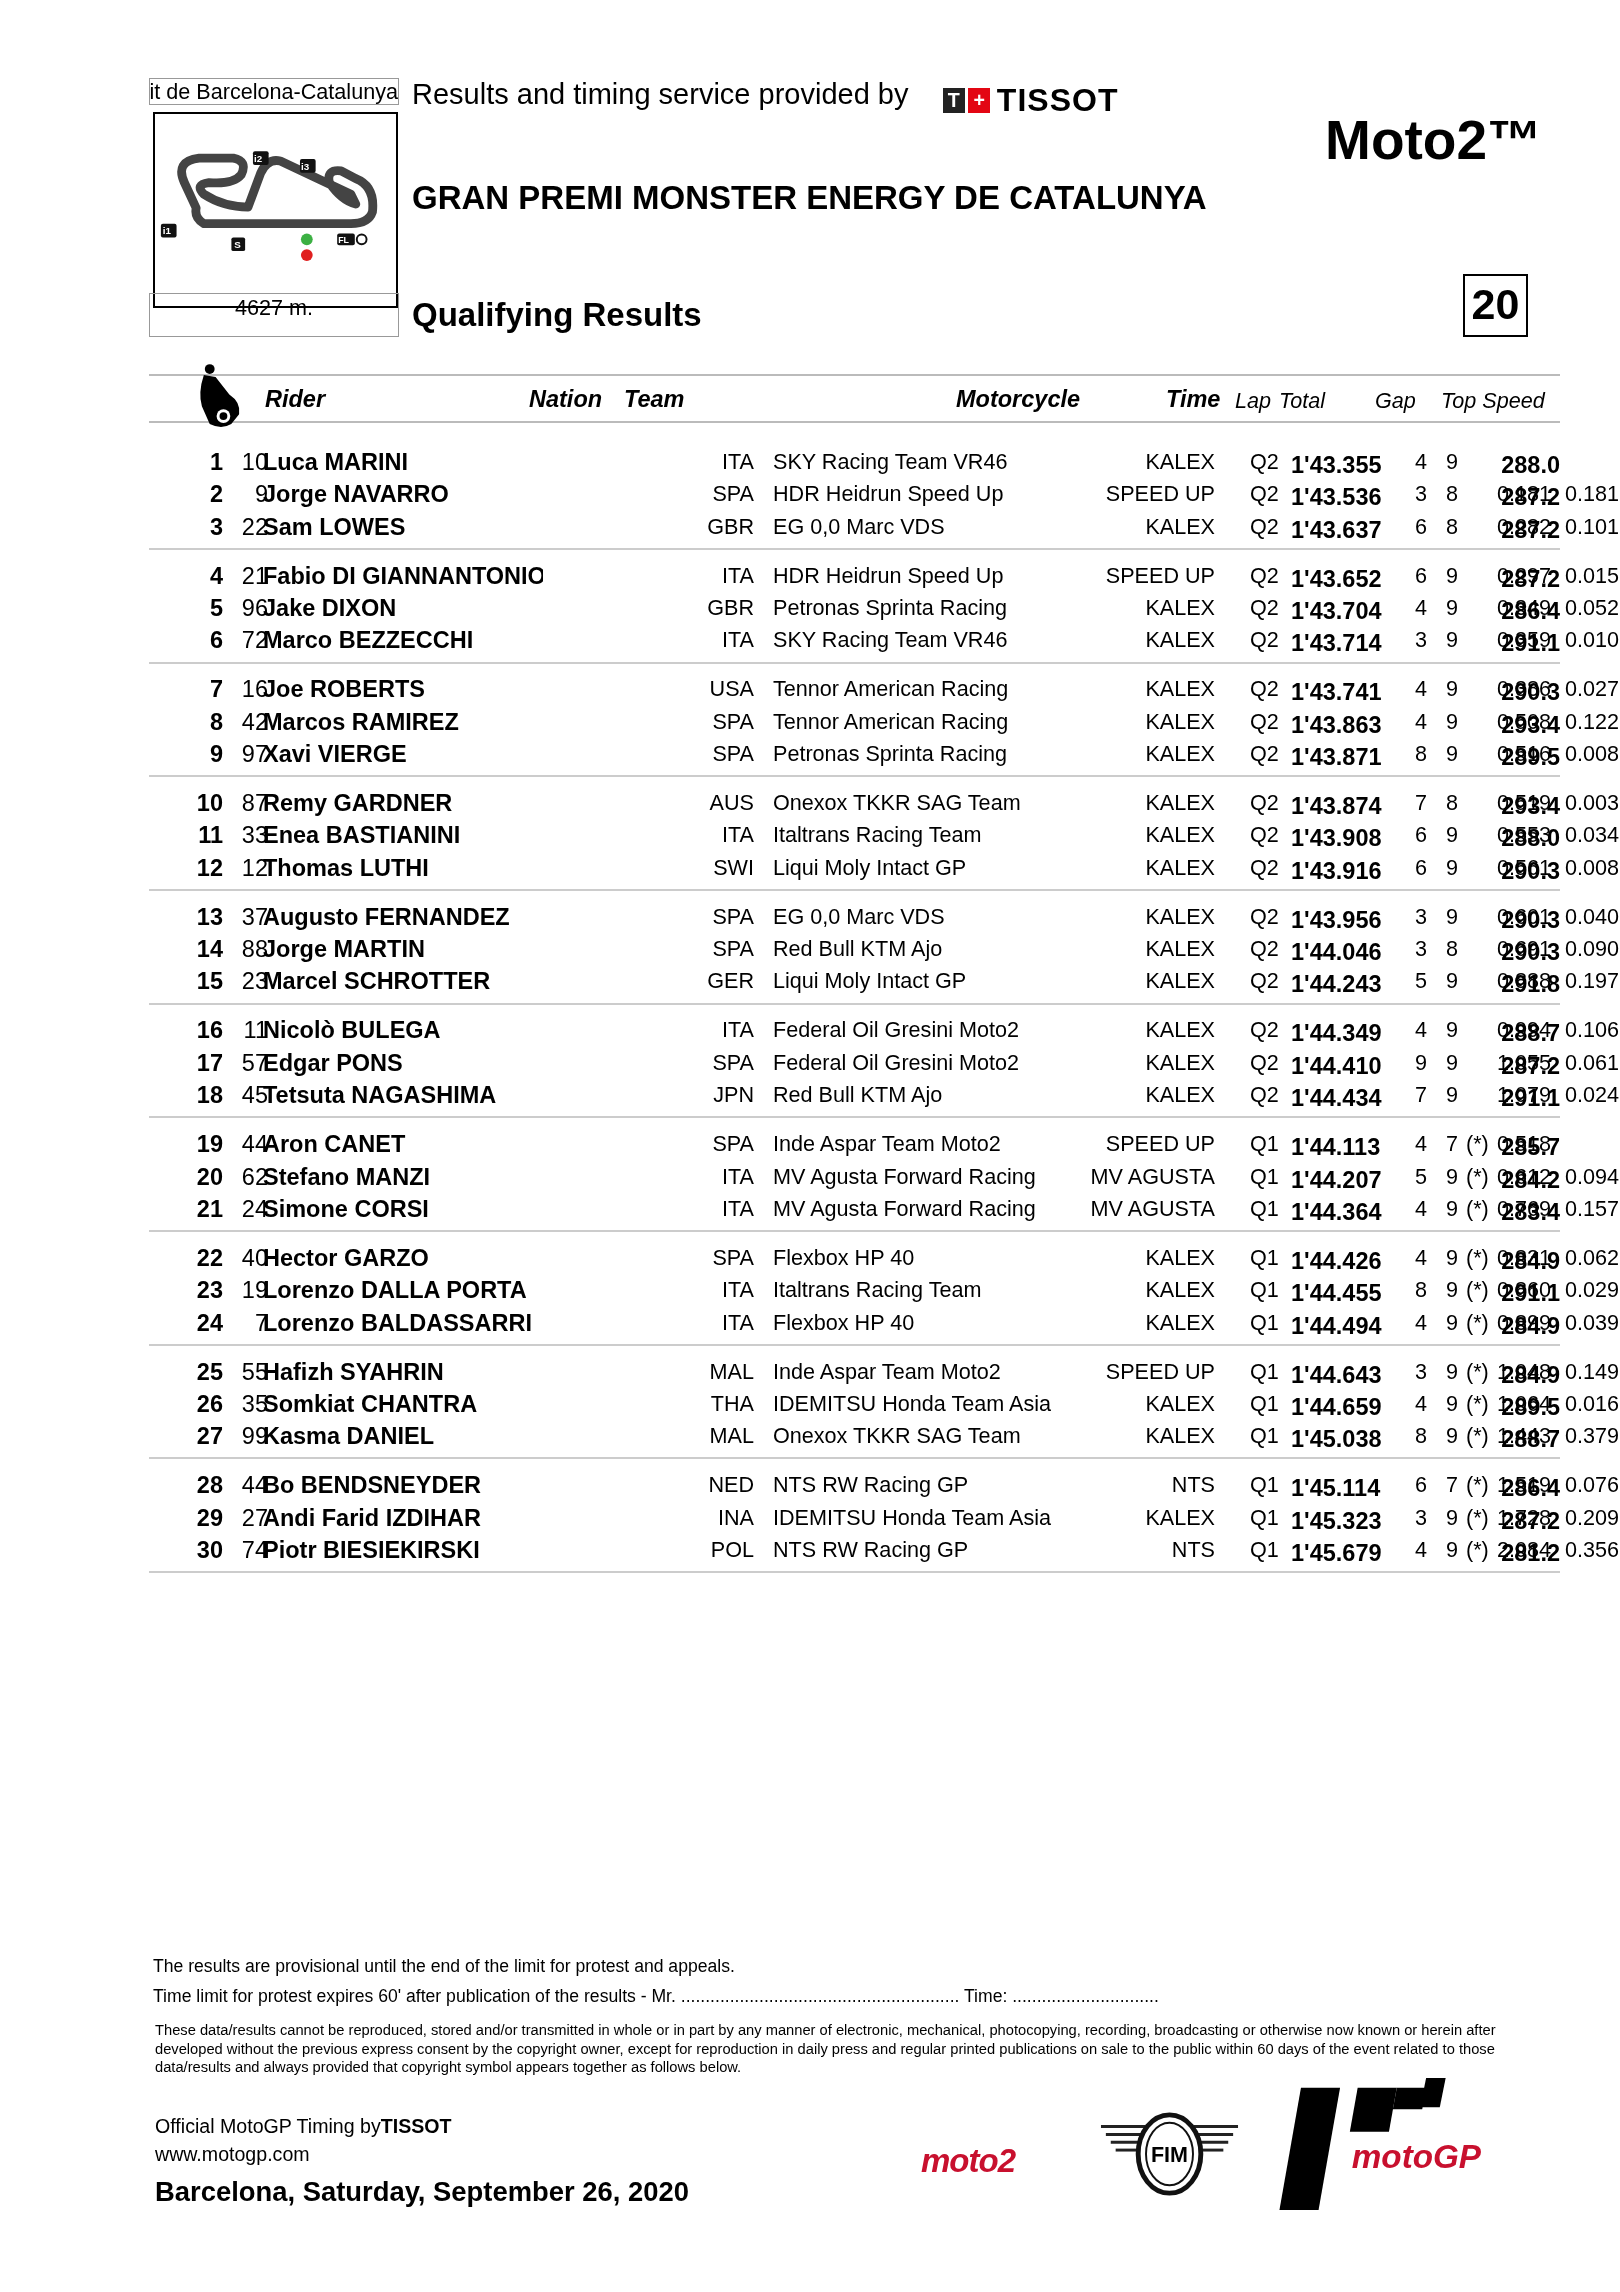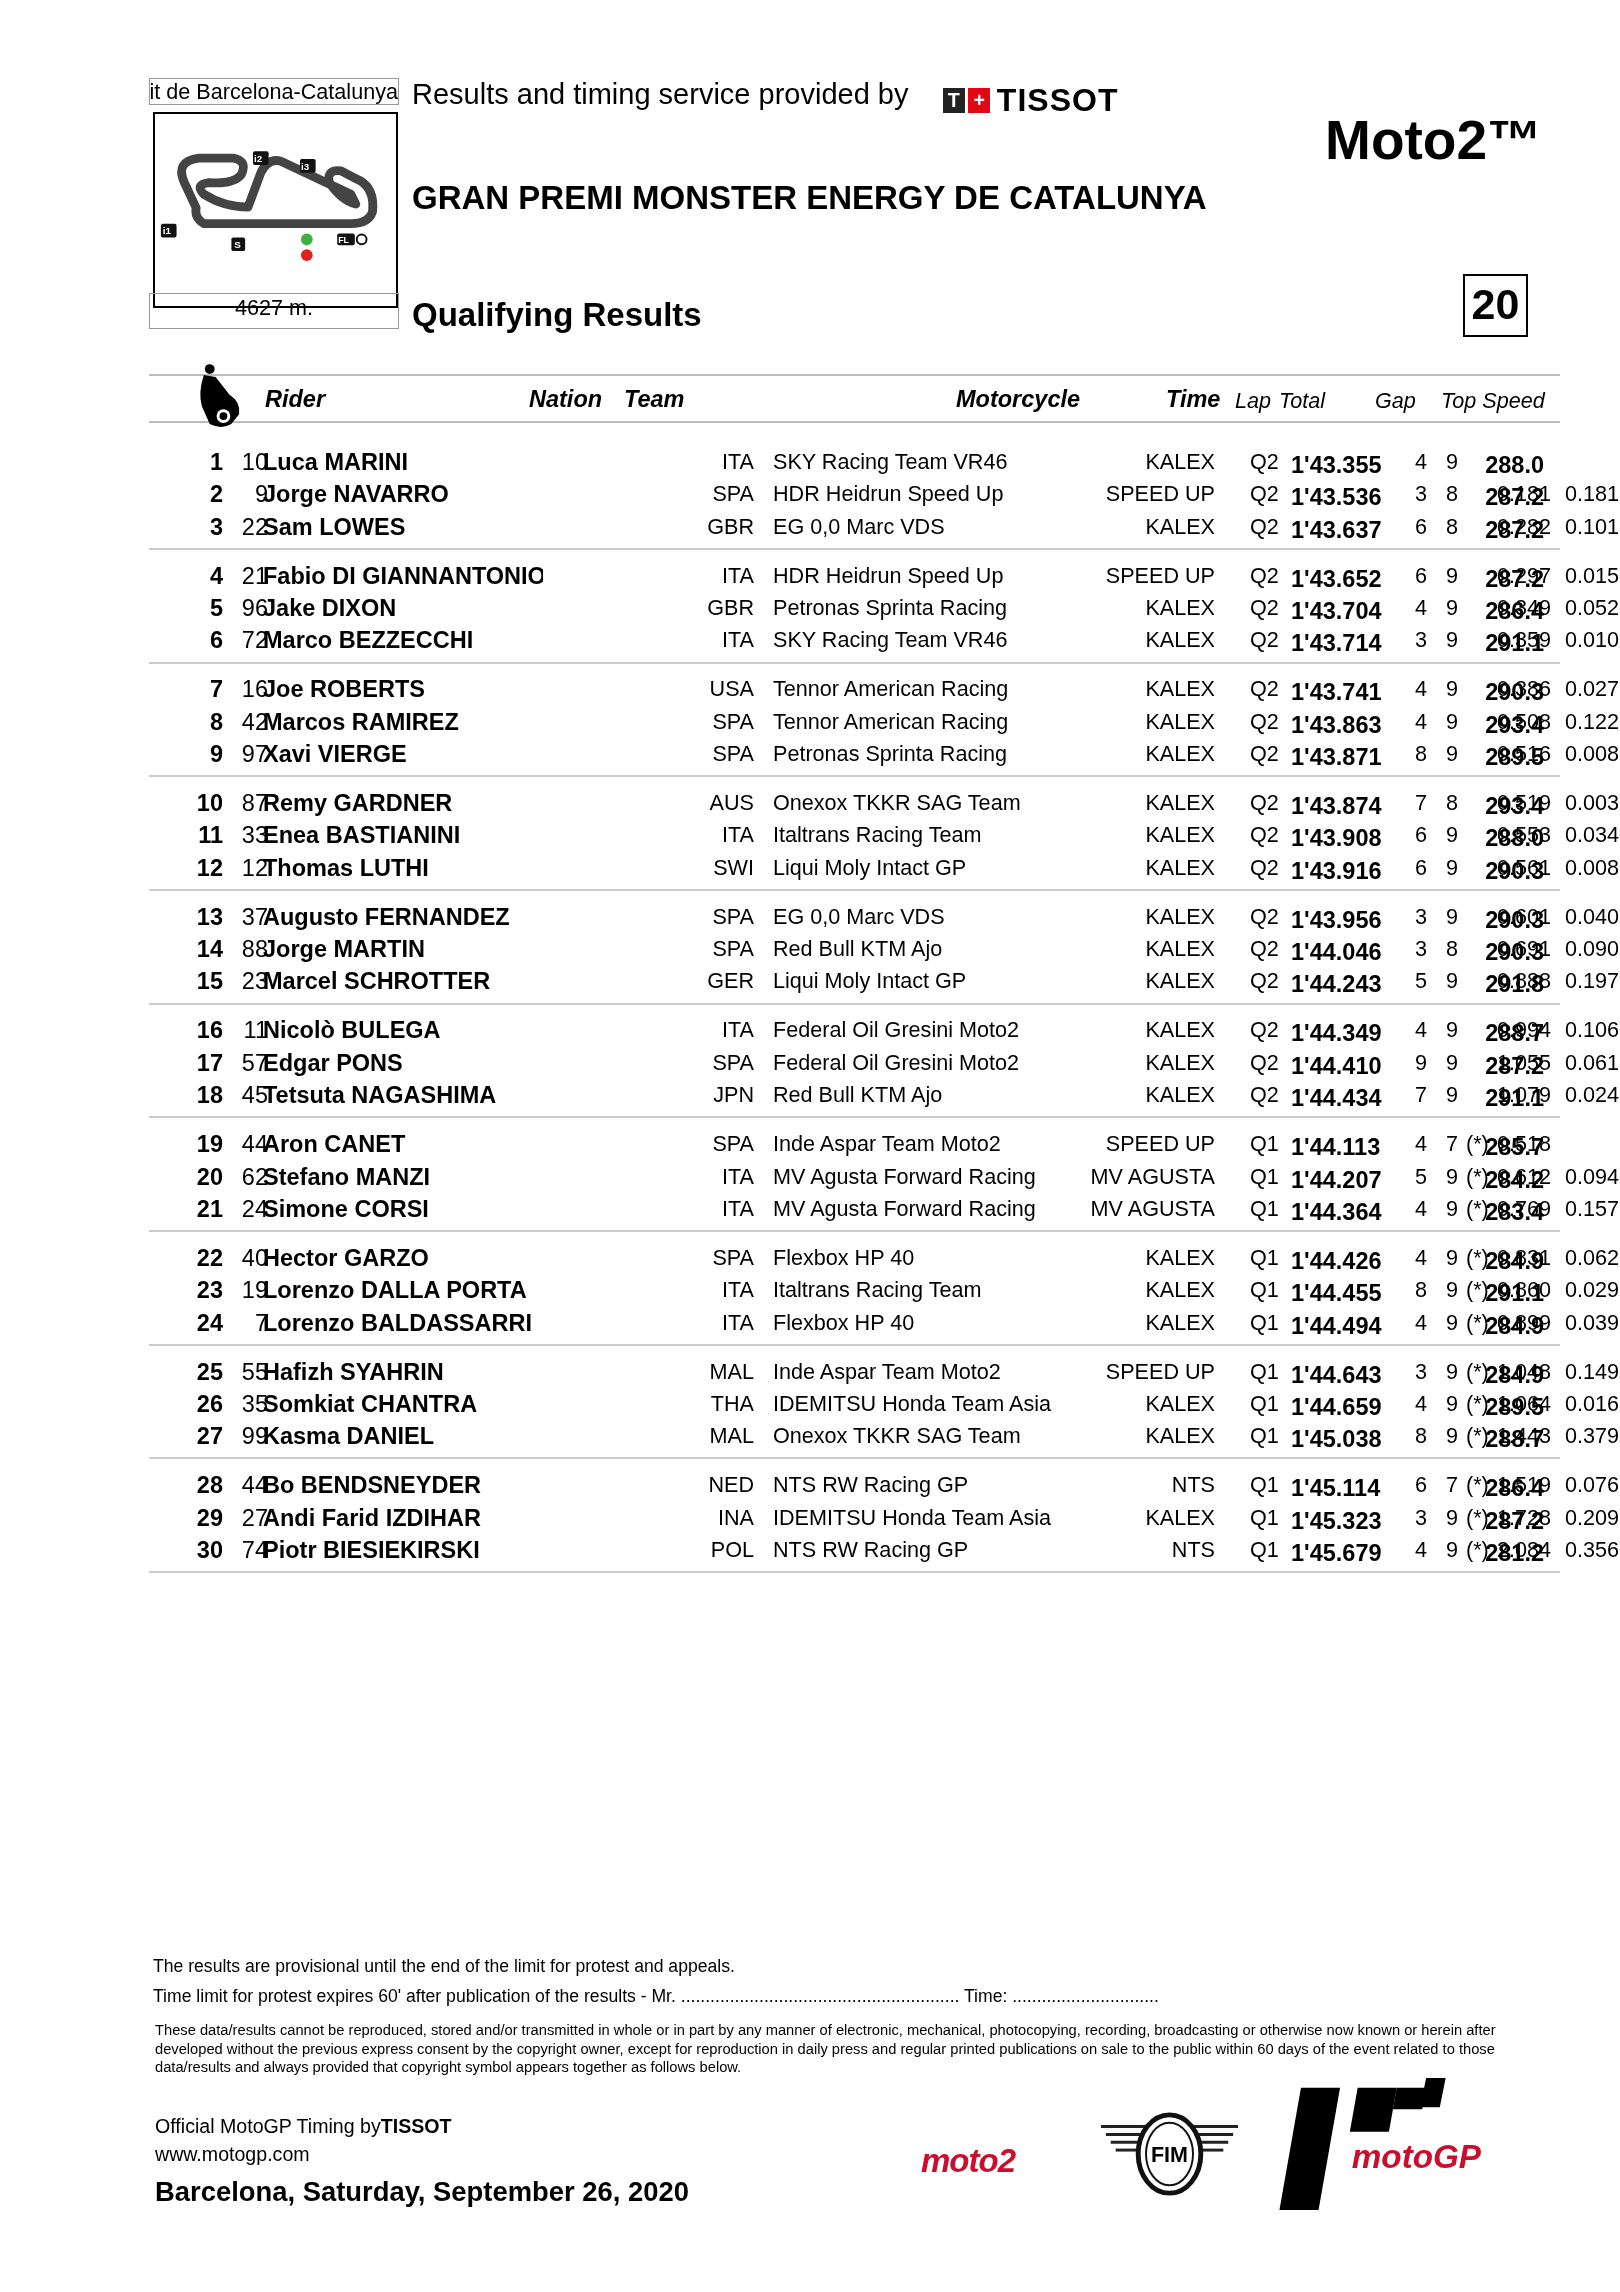--- a/index.html
+++ b/index.html
@@ -4,21 +4,21 @@
 <style>
   * { box-sizing: border-box; margin: 0; padding: 0; }
   html, body { width: 1620px; height: 2293px; background: #fff; }
   body { position: relative; font-family: "Liberation Sans", sans-serif; color: #000; overflow: hidden; }
   .abs { position: absolute; }
 
   
   .circuit-name { left: 149px; top: 78px; width: 250px; height: 27.4px; border: 1px solid #999; font-size: 21.6px; line-height: 25.5px; overflow: hidden; white-space: nowrap; direction: rtl; text-align: left; padding-left: 2px; }
   .circuit-name span { direction: ltr; unicode-bidi: bidi-override; }
   .map-box { left: 153px; top: 112px; width: 245px; height: 196px; border: 2.9px solid #000; }
-  .length-box { left: 149px; top: 293px; width: 250px; height: 36px; border: 1px solid #999; font-size: 21.6px; text-align: center; line-height: 27.4px; }
+  .length-box { left: 149px; top: 293px; width: 250px; height: 44px; border: 1px solid #999; font-size: 21.6px; text-align: center; line-height: 27.4px; }
   .provider { left: 412px; top: 78px; font-size: 29px; line-height: 33px; }
   .tissot { left: 943px; top: 84px; height: 33px; display: flex; align-items: center; gap: 3.9px; }
   .tissot .sq { width: 21.6px; height: 25.5px; display: flex; align-items: center; justify-content: center; font-weight: bold; font-size: 19.6px; color: #fff; }
   .tissot .sq.t { background: #222; }
   .tissot .sq.cross { background: #e30613; }
   .tissot .word { font-weight: bold; font-size: 32px; letter-spacing: 1px; margin-left: 2.9px; }
   .class-name { right: 78px; top: 108px; font-size: 55px; font-weight: bold; }
   .event-title { left: 412px; top: 179px; font-size: 33px; font-weight: bold; }
   .session-title { left: 412px; top: 296px; font-size: 33px; font-weight: bold; }
   .page-box { left: 1463px; top: 274px; width: 65px; height: 63px; border: 2.9px solid #000; font-size: 43px; font-weight: bold; text-align: center; line-height: 57px; }
@@ -38,21 +38,21 @@
   .c-nat { right: 806px; text-align: right; }
   .c-team { left: 624px; }
   .c-moto { right: 345px; text-align: right; }
   .c-sess { left: 1101px; }
   .c-time { left: 1142px; font-weight: bold; font-size: 23.5px; top: 6.9px !important; }
   .c-lap { left: 1266px; }
   .c-total { left: 1297px; }
   .c-flag { left: 1317px; }
   .c-gapfirst { left: 1348px; }
   .c-gapprev { left: 1416px; }
-  .c-speed { right: 16px; font-weight: bold; font-size: 23.5px; top: 6.9px !important; }
+  .c-speed { right: 0; font-weight: bold; font-size: 23.5px; top: 6.9px !important; }
   .sep { position: absolute; left: 149px; width: 1411px; height: 2px; background: #ccc; }
 
   
   .foot { left: 153px; font-size: 17.6px; }
   .legal { left: 155px; top: 2021px; width: 1353px; font-size: 14.7px; line-height: 18.6px; }
   .official { left: 155px; top: 2115px; font-size: 19.6px; }
   .site { left: 155px; top: 2143px; font-size: 19.6px; }
   .date { left: 155px; top: 2176px; font-size: 27.4px; font-weight: bold; }
   .logo-moto2 { left: 921px; top: 2142px; font-size: 33px; font-weight: bold; font-style: italic; color: #c8102e; letter-spacing: -1px; }
   .logo-fim { left: 1096px; top: 2107px; width: 147px; height: 93px; }

